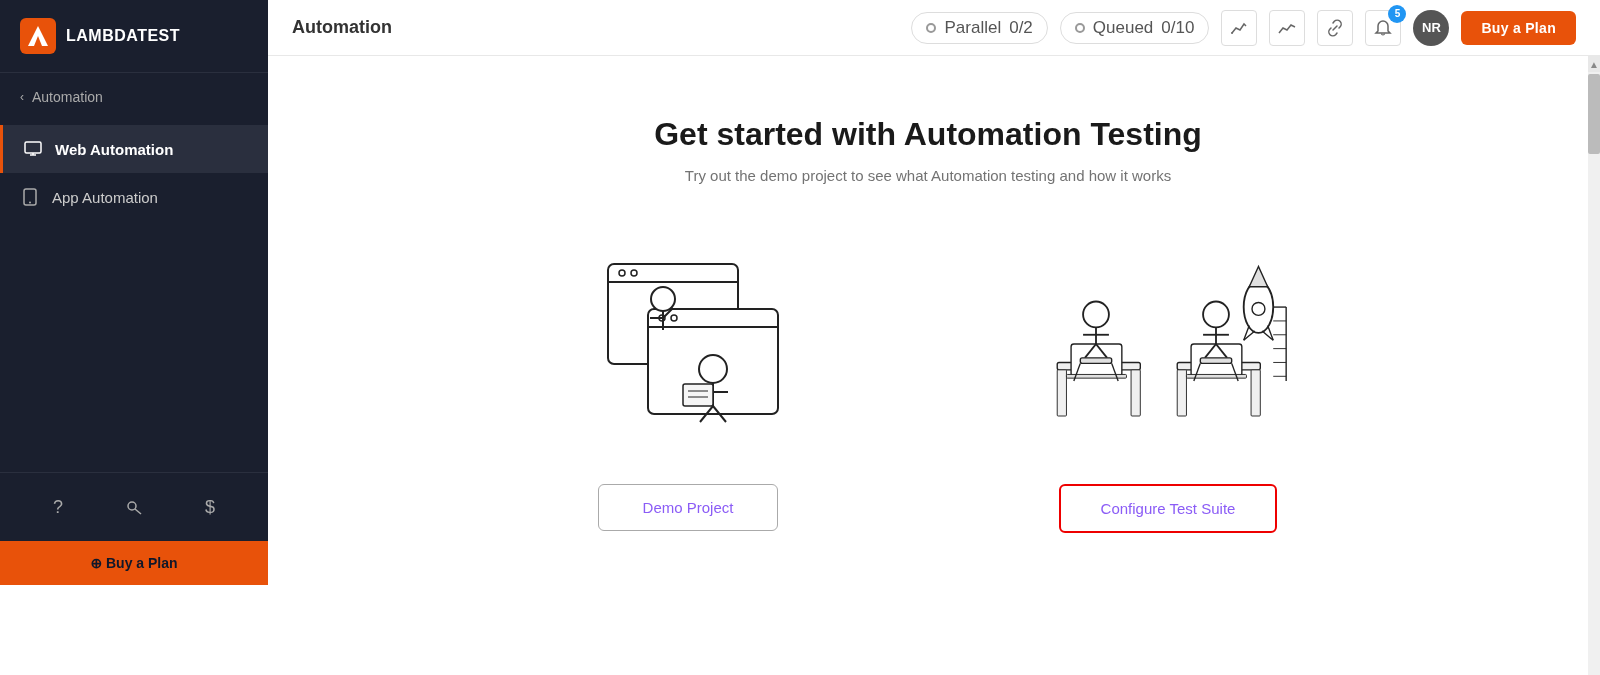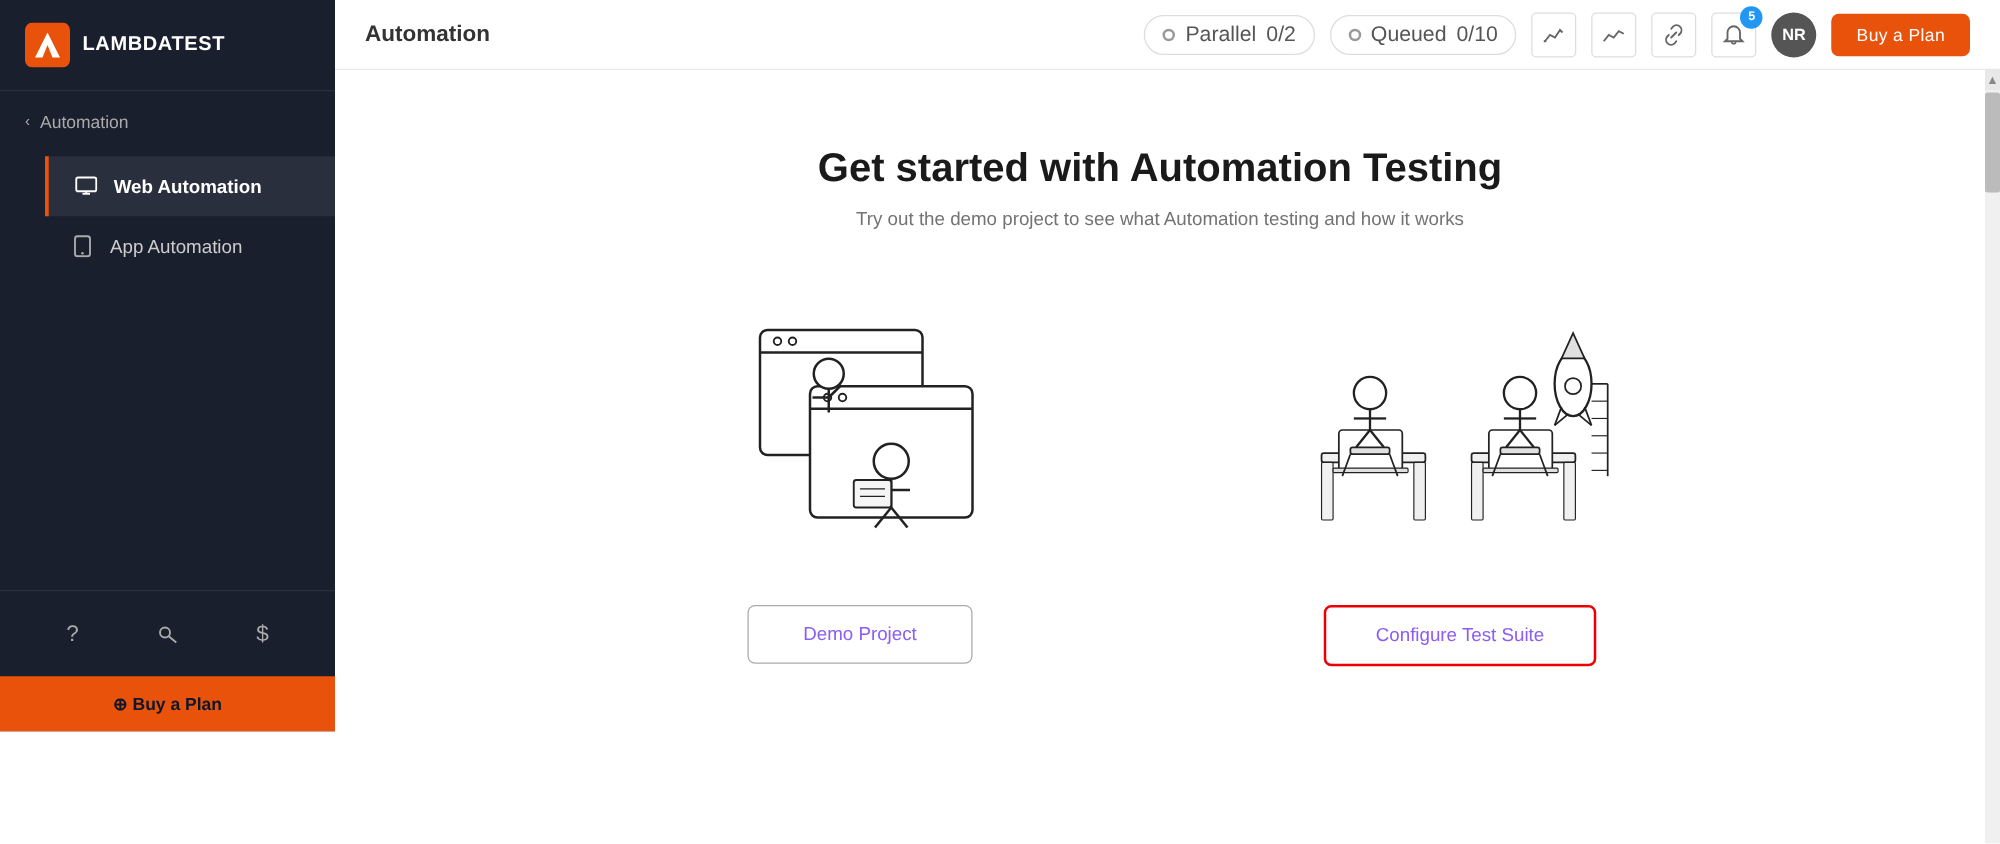--- a/index.html
+++ b/index.html
@@ -47,21 +47,20 @@
     }
     .sidebar-item {
       display: flex;
       align-items: center;
       gap: 12px;
       padding: 14px 20px;
       color: #ccc;
       font-size: 15px;
       cursor: pointer;
       transition: background 0.15s;
-      margin-left: 36px;
     }
     .sidebar-item.active {
       background: #2a2f3e;
       color: #fff;
       font-weight: 600;
       border-left: 3px solid #e8520a;
     }
     .sidebar-item-icon {
       width: 20px;
       height: 20px;
@@ -191,21 +190,21 @@
       justify-content: center;
       cursor: pointer;
     }
     .buy-plan-btn {
       background: #e8520a;
       color: #fff;
       border: none;
       border-radius: 6px;
       padding: 9px 20px;
       font-size: 14px;
-      font-weight: 400;
+      font-weight: 700;
       cursor: pointer;
       letter-spacing: 0.3px;
     }
 
     
     .content {
       flex: 1;
       display: flex;
       overflow: hidden;
       position: relative;

